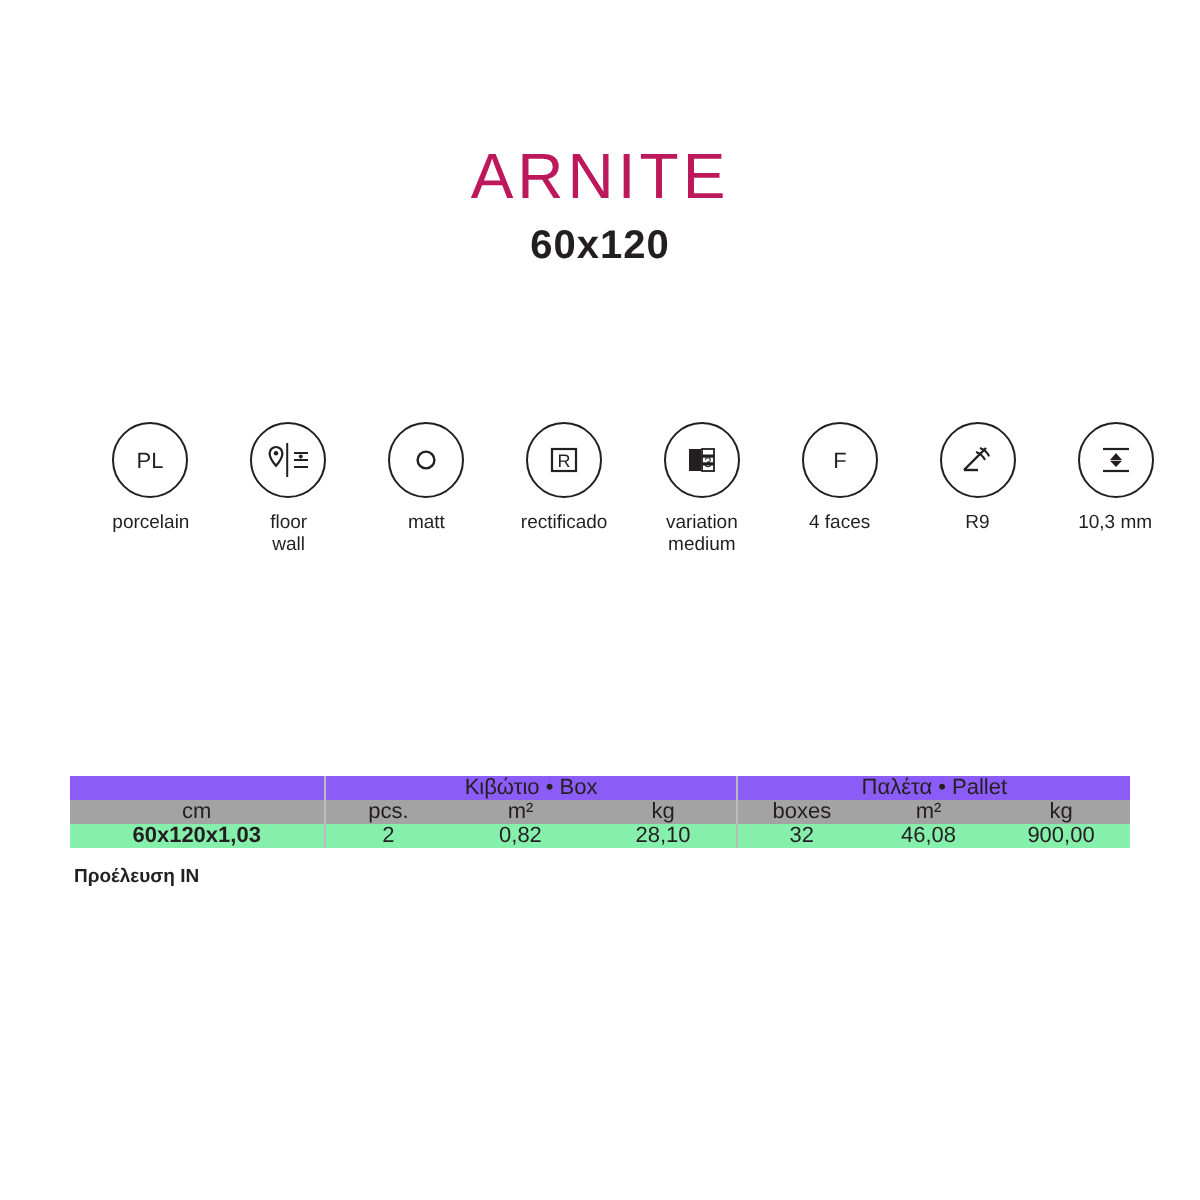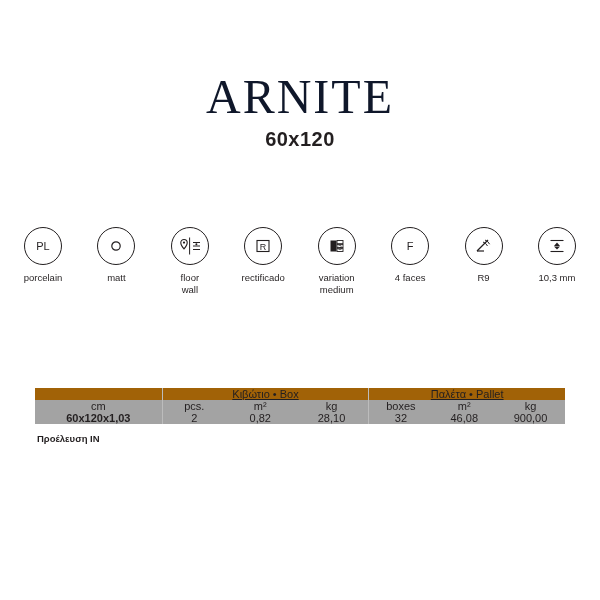--- a/index.html
+++ b/index.html
@@ -19,42 +19,42 @@
     width: 600px;
     height: 600px;
   }
 
   
   .title-block {
     text-align: center;
     padding-top: 72px;
   }
   .product-title {
-    font-size: 48px;
+    font-size: 32px;
     letter-spacing: 2px;
     font-weight: 400;
-    color: #0f172a;
+    color: #be185d;
     line-height: 1.05;
-    font-family: Liberation Serif, serif;
   }
   .product-size {
     font-size: 20px;
     font-weight: 700;
     color: #231f20;
     margin-top: 6px;
     letter-spacing: 0.5px;
   }
 
   
   .icon-row {
     display: flex;
     justify-content: space-between;
     align-items: flex-start;
     padding: 0 8px;
     margin-top: 76px;
+    margin-left: 33px;
   }
   .icon-item {
     width: 70px;
     text-align: center;
   }
   .icon-circle {
     width: 38px;
     height: 38px;
     border: 1.4px solid #231f20;
     border-radius: 50%;
@@ -87,35 +87,34 @@
   }
   table.spec th, table.spec td {
     padding: 0;
     font-weight: 400;
   }
   .grp-head td {
     text-align: center;
     font-weight: 700;
     font-size: 11px;
     padding: 5px 0 6px 0;
-    background: #a16207;
-    text-decoration: underline;
+    background: #8b5cf6;
   }
   .col-head td {
     text-align: center;
     font-weight: 700;
     font-size: 11px;
     padding: 8px 0 9px 0;
     background: #a3a3a3;
   }
   .data-row td {
     text-align: center;
     font-size: 11px;
     padding: 7px 0 8px 0;
-    background: #a3a3a3;
+    background: #86efac;
   }
   .data-row td.first, .col-head td.first, .grp-head td.first {
     text-align: center;
   }
   .data-row td.bold { font-weight: 700; }
   .sep-l { border-left: 1px solid #bcbcbc; }
   .c-cm { width: 24%; }
   .c-pcs { width: 12%; }
   .c-m2 { width: 13%; }
   .c-kg { width: 14%; }
@@ -147,37 +146,37 @@
         <svg width="26" height="26" viewBox="0 0 26 26">
           <text x="13" y="17" text-anchor="middle" font-family="Liberation Sans, sans-serif" font-size="11" fill="#231f20">PL</text>
         </svg>
       </div>
       <div class="icon-label">porcelain</div>
     </div>
 
     <div class="icon-item">
       <div class="icon-circle">
         <svg width="26" height="26" viewBox="0 0 26 26">
-          <circle cx="13" cy="13" r="4.2" fill="none" stroke="#231f20" stroke-width="1.2"></circle>
-        </svg>
-      </div>
-      <div class="icon-label">matt</div>
-    </div>
-
-    <div class="icon-item">
-      <div class="icon-circle">
-        <svg width="26" height="26" viewBox="0 0 26 26">
           <path d="M7 6.5 a3.2 3.2 0 0 1 3.2 3.2 c0 2.4 -3.2 6.2 -3.2 6.2 s-3.2 -3.8 -3.2 -6.2 A3.2 3.2 0 0 1 7 6.5 z" fill="none" stroke="#231f20" stroke-width="1.1"></path>
           <circle cx="7" cy="9.6" r="1.1" fill="#231f20"></circle>
           <line x1="12.6" y1="4.5" x2="12.6" y2="21.5" stroke="#231f20" stroke-width="1"></line>
           <path d="M16 9.5 h7 M16 13 h7 M16 16.5 h7" stroke="#231f20" stroke-width="1" fill="none"></path>
           <circle cx="19.4" cy="11.2" r="1" fill="#231f20"></circle>
         </svg>
       </div>
       <div class="icon-label">floor<br>wall</div>
+    </div>
+
+    <div class="icon-item">
+      <div class="icon-circle">
+        <svg width="26" height="26" viewBox="0 0 26 26">
+          <circle cx="13" cy="13" r="4.2" fill="none" stroke="#231f20" stroke-width="1.2"></circle>
+        </svg>
+      </div>
+      <div class="icon-label">matt</div>
     </div>
 
     <div class="icon-item">
       <div class="icon-circle">
         <svg width="26" height="26" viewBox="0 0 26 26">
           <rect x="7" y="7.5" width="12" height="11" fill="none" stroke="#231f20" stroke-width="1.1"></rect>
           <text x="13" y="16.5" text-anchor="middle" font-family="Liberation Sans, sans-serif" font-size="9" fill="#231f20">R</text>
         </svg>
       </div>
       <div class="icon-label">rectificado</div>

